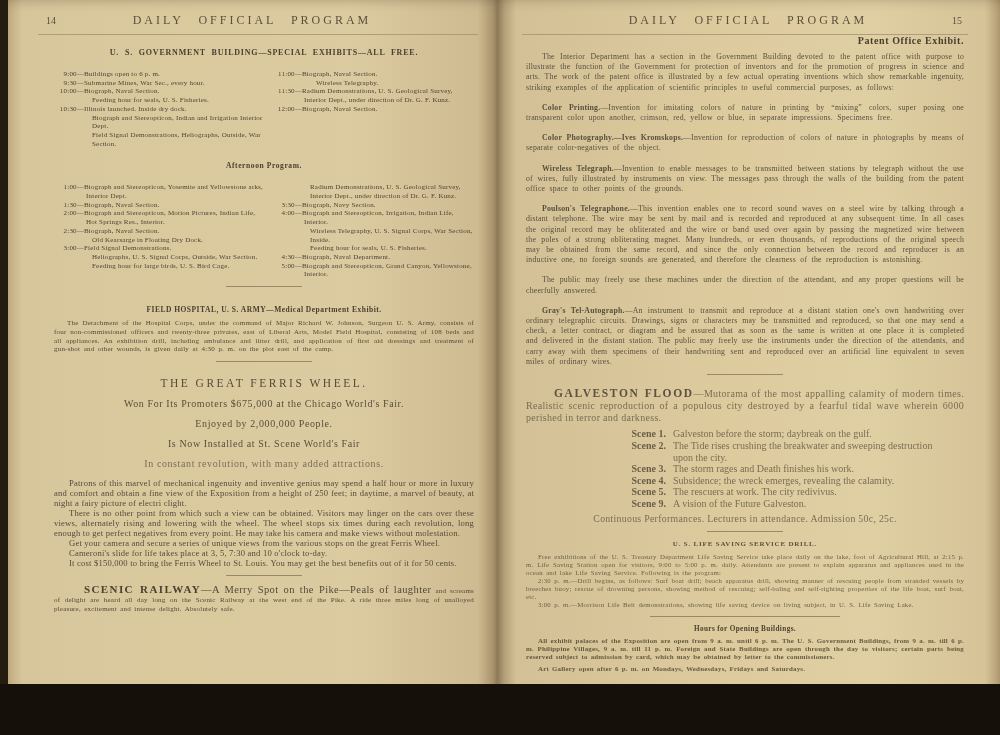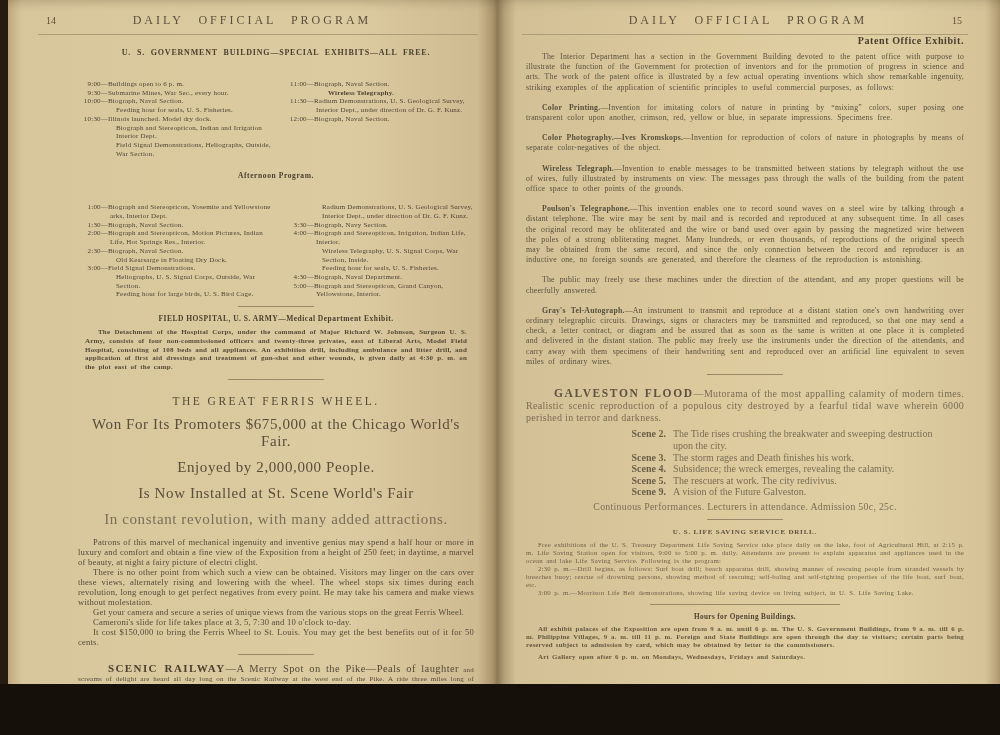--- a/index.html
+++ b/index.html
@@ -30,43 +30,43 @@
     position:absolute; left:0; right:0; text-align:center;
     font-size:12px; letter-spacing:3px; word-spacing:9px; color:#5c4f3c;
   }
   .pagenum { position:absolute; top:2px; font-size:10px; color:#5c4f3c; }
   .pagenum-l { left:38px; }
   .pagenum-r { right:38px; }
   .head-rule { border-bottom:1px solid #a3927304; border-bottom:1px solid #a39273; opacity:.8; }
   .page-left  .head-rule { margin:5px 18px 0 30px; }
   .page-right .head-rule { margin:5px 32px 0 26px; }
 
-  .content-l { padding:0 22px 0 70px; }
+  .content-l { padding:0 22px 0 46px; }
   .content-r { padding:0 36px 0 30px; }
 
   .gov-title { margin-top:13px; text-align:center; font-weight:bold; font-size:8px; letter-spacing:.8px; word-spacing:3px; color:#4a4030; }
   .prog-sub  { margin-top:13px; text-align:center; font-weight:bold; font-size:7.5px; letter-spacing:.6px; color:#4a4030; }
 
   .sched { display:flex; margin-top:13px; font-size:7px; line-height:8.7px; letter-spacing:.2px; }
-  .sched .col { width:50%;margin-top:10px; }
+  .sched .col { width:50%; }
   .sched .col + .col { padding-left:8px; box-sizing:border-box; }
   .si   { padding-left:32px; text-indent:-32px; }
   .si .t { display:inline-block; width:30px; text-align:right; text-indent:0; white-space:nowrap; }
   .si.cont  { padding-left:38px; text-indent:0; }
-  .si.cont2 { padding-left:44px; text-indent:0;font-weight:bold; }
+  .si.cont2 { padding-left:44px; text-indent:0; }
 
   .divider { border-top:1px solid #8d7d60; width:76px; margin:7px auto 0; opacity:.85; }
   .divider.w2 { width:96px; }
   .divider.w3 { width:190px; }
 
-  .fh-title { margin-top:7px; text-align:center; font-weight:bold; font-size:7.5px; letter-spacing:.5px; color:#4a4030; }
-  .smallbody { margin:5px 7px 0; font-size:7px; line-height:8.8px; text-align:justify; text-indent:13px; letter-spacing:.2px; word-spacing:1.6px; color:#544a39;font-weight:bold; }
+  .fh-title { margin-top:18px; text-align:center; font-weight:bold; font-size:7.5px; letter-spacing:.5px; color:#4a4030; }
+  .smallbody { margin:5px 0 0; font-size:7px; line-height:8.8px; text-align:justify; text-indent:13px; letter-spacing:.2px; word-spacing:1.6px; color:#544a39; }
 
   .ferris-title { margin-top:15px; text-align:center; font-size:11.5px; letter-spacing:2.5px; color:#564a39; }
-  .f-sub  { margin-top:9px; text-align:center; font-size:15px; letter-spacing:.6px; color:#5a4e3c; }
+  .f-sub  { margin-top:9px; text-align:center; font-size:10px; letter-spacing:.6px; color:#5a4e3c; }
   .f-sub-faint { color:#7b6e58; }
   .f-body { margin:9px 0 0; font-size:8.6px; line-height:10px; text-align:justify; text-indent:15px; letter-spacing:.2px; color:#564b3a; }
   .f-body + .f-body { margin-top:0; }
 
   .scenic { margin:9px 0 0; font-size:7px; line-height:8.8px; text-align:justify; text-indent:30px; letter-spacing:.2px; word-spacing:1.4px; color:#544a39; }
   .scenic-lead { font-size:11px; font-weight:bold; letter-spacing:1.4px; color:#4c4130; }
   .scenic-tail { font-size:10.5px; letter-spacing:.4px; }
 
   .patent-title { margin-top:0; text-align:right; font-weight:bold; font-size:10px; letter-spacing:.6px; color:#473d2e; }
   .p-body { margin:6px 0 0; font-size:7.8px; line-height:10.2px; text-align:justify; text-indent:16px; letter-spacing:.2px; word-spacing:2.2px; color:#57503e; }
@@ -103,21 +103,21 @@
 
     <div class="content-l">
       <div class="gov-title">U. S. GOVERNMENT BUILDING—SPECIAL EXHIBITS—ALL FREE.</div>
 
       <div class="sched">
         <div class="col">
           <div class="si"><span class="t">9:00—</span><span>Buildings open to 6 p. m.</span></div>
           <div class="si"><span class="t">9:30—</span><span>Submarine Mines, War Sec., every hour.</span></div>
           <div class="si"><span class="t">10:00—</span><span>Biograph, Naval Section.</span></div>
           <div class="si cont"><span>Feeding hour for seals, U. S. Fisheries.</span></div>
-          <div class="si"><span class="t">10:30—</span><span>Illinois launched.  Model dry dock.</span></div>
+          <div class="si"><span class="t">10:30—</span><span>Illinois launched.  Inside dry dock.</span></div>
           <div class="si cont"><span>Biograph and Stereopticon, Indian and Irrigation Interior Dept.</span></div>
           <div class="si cont"><span>Field Signal Demonstrations, Heliographs, Outside, War Section.</span></div>
         </div>
         <div class="col">
           <div class="si"><span class="t">11:00—</span><span>Biograph, Naval Section.</span></div>
           <div class="si cont2"><span>Wireless Telegraphy.</span></div>
           <div class="si"><span class="t">11:30—</span><span>Radium Demonstrations, U. S. Geological Survey, Interior Dept., under direction of Dr. G. F. Kunz.</span></div>
           <div class="si"><span class="t">12:00—</span><span>Biograph, Naval Section.</span></div>
         </div>
       </div>
@@ -188,20 +188,24 @@
       <p class="p-body"><span class="lead-b">Poulson's Telegraphone.</span><span>—This invention enables one to record sound waves on a steel wire by talking through a distant telephone.  The wire may be sent by mail and is recorded and reproduced at any subsequent time.  In all cases the original record may be obliterated and the wire or band used over again by passing the magnetized wire between the poles of a strong obliterating magnet.  Many hundreds, or even thousands, of reproductions of the original speech may be obtained from the same record, and since the only connection between the record and reproducer is an inductive one, no foreign sounds are generated, and therefore the clearness of the reproduction is astonishing.</span></p>
       <p class="p-body">The public may freely use these machines under the direction of the attendant, and any proper questions will be cheerfully answered.</p>
       <p class="p-body"><span class="lead-b">Gray's Tel-Autograph.</span><span>—An instrument to transmit and reproduce at a distant station one's own handwriting over ordinary telegraphic circuits.  Drawings, signs or characters may be transmitted and reproduced, so that one may send a check, a letter contract, or diagram and be assured that as soon as the same is written at one place it is completed and delivered in the distant station.  The public may freely use the instruments under the direction of the attendants, and carry away with them specimens of their handwriting sent and reproduced over an artificial line equivalent to seven miles of ordinary wires.</span></p>
 
       <div class="divider"></div>
 
       <p class="galv"><span class="galv-lead">GALVESTON FLOOD</span><span>—Mutorama of the most appalling calamity of modern times.  Realistic scenic reproduction of a populous city destroyed by a fearful tidal wave wherein 6000 perished in terror and darkness.</span></p>
 
       <div class="scenes">
         <div class="scene">
+            <span class="lbl">Scene 1.</span>
+            <span class="txt">Galveston before the storm; daybreak on the gulf.</span>
+          </div>
+        <div class="scene">
             <span class="lbl">Scene 2.</span>
             <span class="txt">The Tide rises crushing the breakwater and sweeping destruction upon the city.</span>
           </div>
         <div class="scene">
             <span class="lbl">Scene 3.</span>
             <span class="txt">The storm rages and Death finishes his work.</span>
           </div>
         <div class="scene">
             <span class="lbl">Scene 4.</span>
             <span class="txt">Subsidence; the wreck emerges, revealing the calamity.</span>

